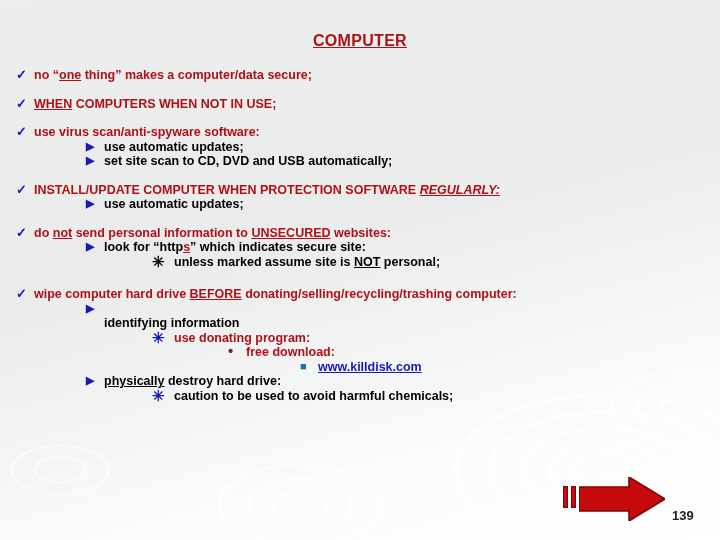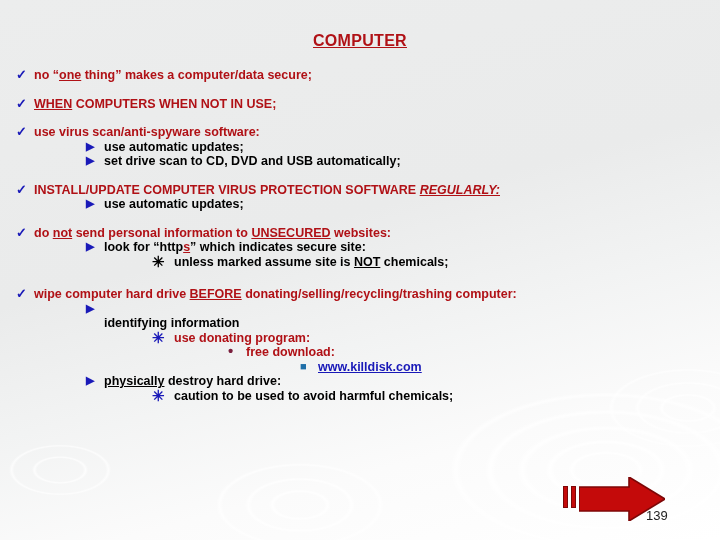--- a/index.html
+++ b/index.html
@@ -104,22 +104,22 @@
   .arrow-bar {
     position:absolute; top:9px; width:5px; height:22px;
     background:#c40a0a; border:1px solid #7d0707;
   }
   .bar1 { left:0px; }
   .bar2 { left:8px; }
   .arrow-body {
     position:absolute; left:16px; top:0; width:86px; height:44px;
   }
   .page-num {
-    position:absolute; left:646px; top:508px;
-    font-size:13px; color:#222; font-weight:normal;
+    position:absolute; left:672px; top:508px;
+    font-size:13px; color:#222; font-weight:bold;
   }
 </style>
 </head>
 <body>
 
 <div class="title-row">
   <span class="title">COMPUTER</span>
 </div>
 
 <div class="gap-lg"></div>
@@ -141,47 +141,47 @@
 <div class="line lvl1">
   <span class="marker">✓</span>
   <span class="txt">use virus scan/anti-spyware software:</span>
 </div>
 <div class="line lvl2">
   <span class="marker">▶</span>
   <span class="txt">use automatic updates;</span>
 </div>
 <div class="line lvl2">
   <span class="marker">▶</span>
-  <span class="txt">set drive scan to CD, DVD and USB automatically;</span>
-</div>
-
-<div class="gap-md"></div>
-
-<div class="line lvl1">
-  <span class="marker">✓</span>
-  <span class="txt"><span>INSTALL/UPDATE COMPUTER VIRUS PROTECTION SOFTWARE </span><span class="ui">REGULARLY:</span></span>
+  <span class="txt">set site scan to CD, DVD and USB automatically;</span>
+</div>
+
+<div class="gap-md"></div>
+
+<div class="line lvl1">
+  <span class="marker">✓</span>
+  <span class="txt"><span>INSTALL/UPDATE COMPUTER WHEN PROTECTION SOFTWARE </span><span class="ui">REGULARLY:</span></span>
 </div>
 <div class="line lvl2">
   <span class="marker">▶</span>
   <span class="txt">use automatic updates;</span>
 </div>
 
 <div class="gap-md"></div>
 
 <div class="line lvl1">
   <span class="marker">✓</span>
   <span class="txt"><span>do </span><span class="u">not</span><span> send personal information to </span><span class="u">UNSECURED</span><span> websites:</span></span>
 </div>
 <div class="line lvl2">
   <span class="marker">▶</span>
   <span class="txt"><span>look for “http</span><span class="red-s">s</span><span>” which indicates secure site:</span></span>
 </div>
 <div class="line lvl3 star-black black-text">
   <span class="marker">✳</span>
-  <span class="txt"><span>unless marked assume site is </span><span class="u">NOT</span><span> chemicals;</span></span>
+  <span class="txt"><span>unless marked assume site is </span><span class="u">NOT</span><span> personal;</span></span>
 </div>
 
 <div class="gap-lg"></div>
 
 <div class="line lvl1">
   <span class="marker">✓</span>
   <span class="txt"><span>wipe computer hard drive </span><span class="u">BEFORE</span><span> donating/selling/recycling/trashing computer:</span></span>
 </div>
 <div class="line lvl2">
   <span class="marker">▶</span>

